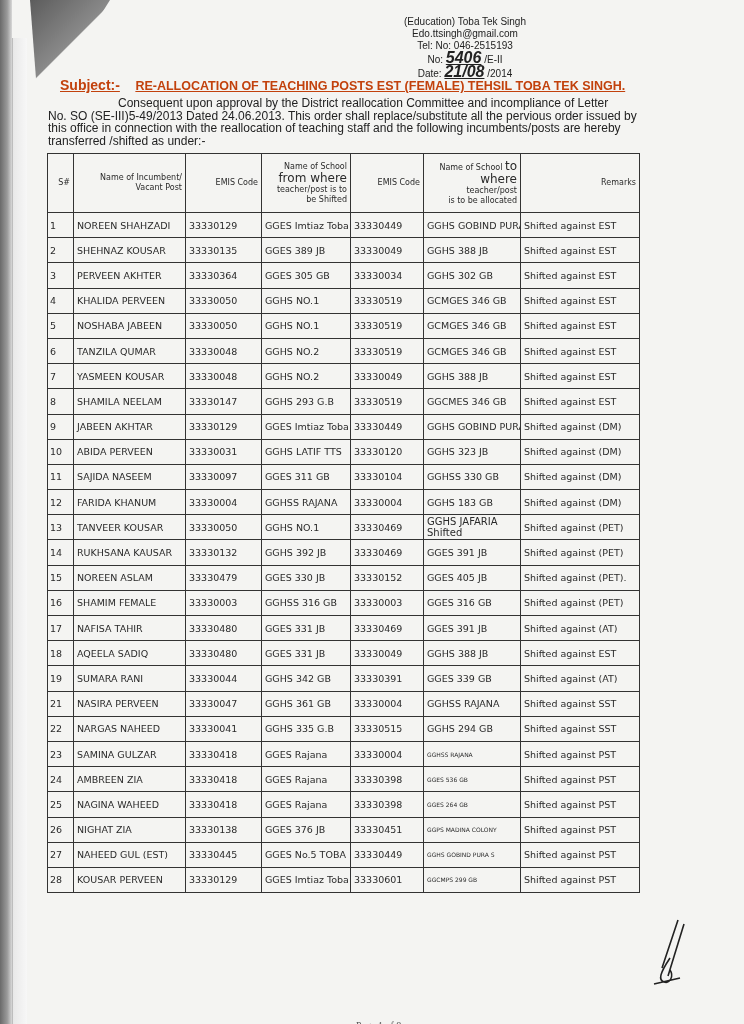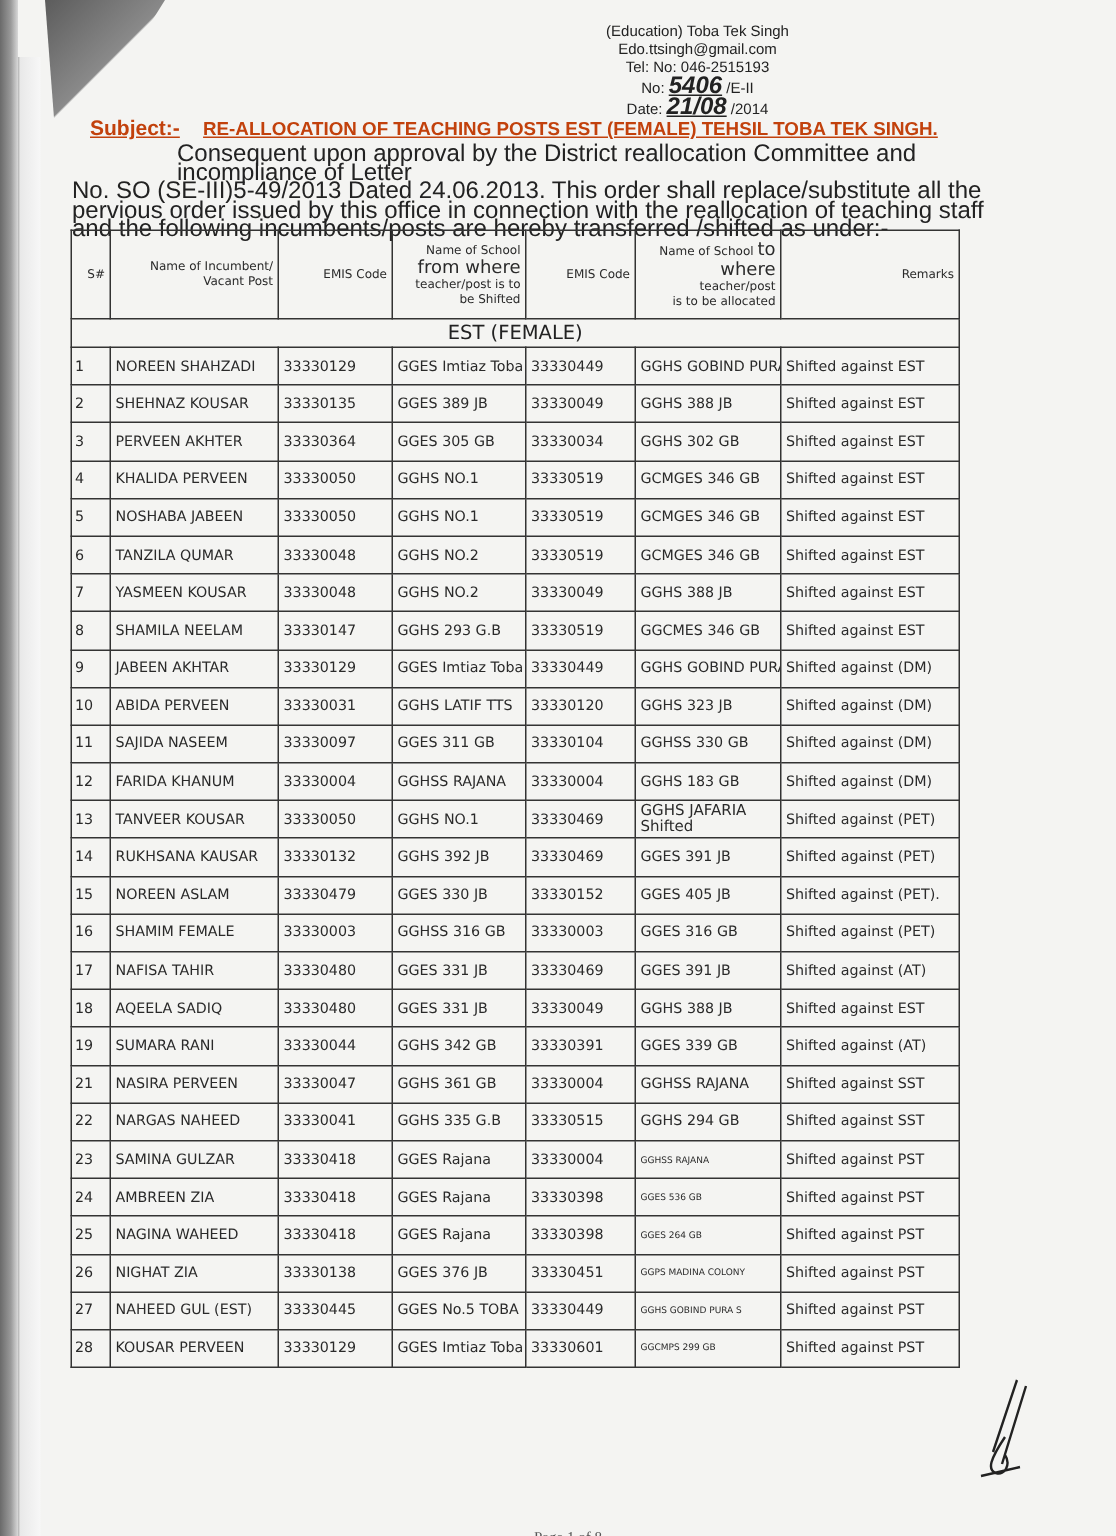--- a/index.html
+++ b/index.html
@@ -32,21 +32,21 @@
     text-decoration: underline; color: #222; font-size: 16px;
   }
   .subject {
     position: absolute; left: 60px; top: 77px; font-size: 12.5px; font-weight: bold;
     color: #c2410c;
   }
   .subject .lbl { text-decoration: underline; font-size: 14px; margin-right: 12px; }
   .subject .txt { text-decoration: underline; }
   .body-text {
     position: absolute; left: 48px; top: 97px; width: 610px;
-    font-size: 16px; line-height: 12.5px; color: #222;
+    font-size: 12px; line-height: 12.5px; color: #222;
   }
   .body-text .indent { padding-left: 70px; display: block; }
   table.alloc {
     position: absolute; left: 47px; top: 153px; width: 592px;
     border-collapse: collapse; table-layout: fixed;
     font-family: "DejaVu Sans", sans-serif; font-size: 9.5px; color: #2a2a2a;
   }
   table.alloc th, table.alloc td {
     border: 1px solid #333; padding: 0 3px; overflow: hidden; white-space: nowrap;
   }
@@ -127,23 +127,20 @@
       <th>EMIS Code</th>
       <th>
         <div><span>Name of School</span> <span class="big">to</span></div>
         <div><span class="big">where</span> <span>teacher/post</span></div>
         <div>is to be allocated</div>
       </th>
       <th>Remarks</th>
     </tr>
   </thead>
   <tbody id="tbody">
-    <tr class="section">
-      <td colspan="7">EST (FEMALE)</td>
-    </tr>
   <tr>
         <td class="sn">1</td>
         <td>NOREEN SHAHZADI</td>
         <td class="code">33330129</td>
         <td>GGES Imtiaz Toba</td>
         <td class="code">33330449</td>
         <td>GGHS GOBIND PURA</td>
         <td>Shifted against EST</td>
       </tr>
       <tr>

